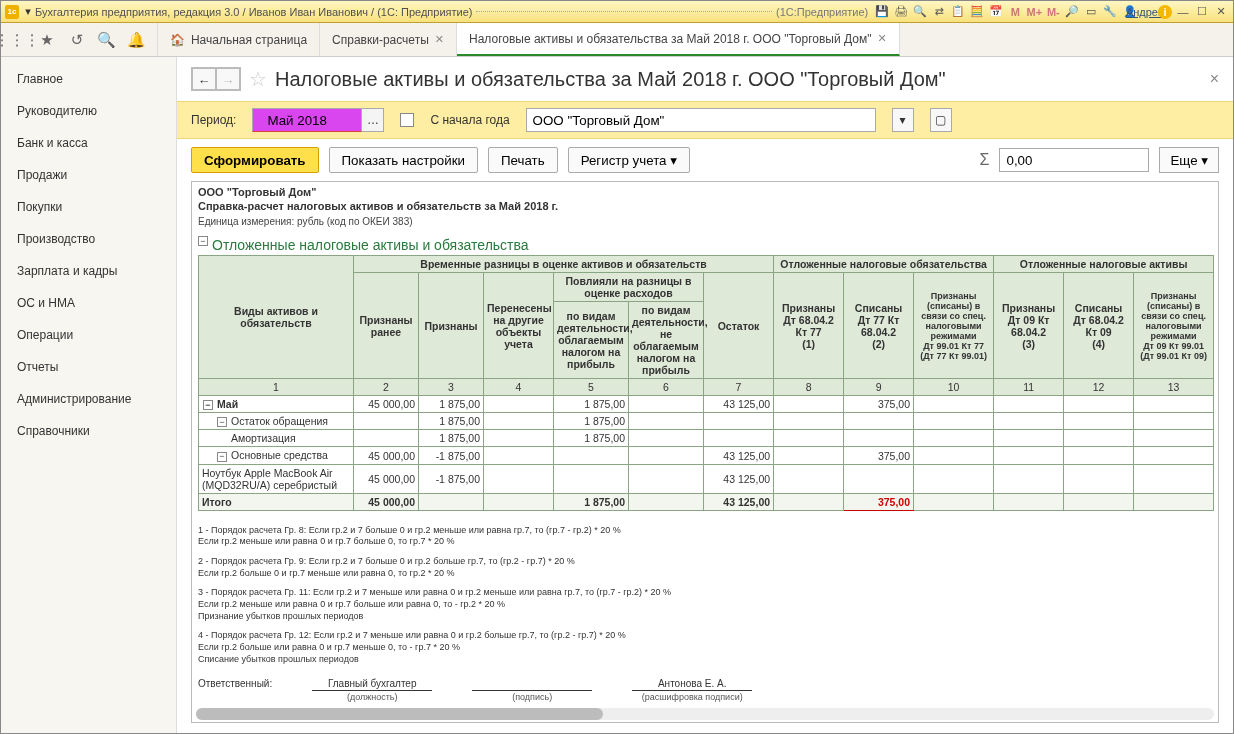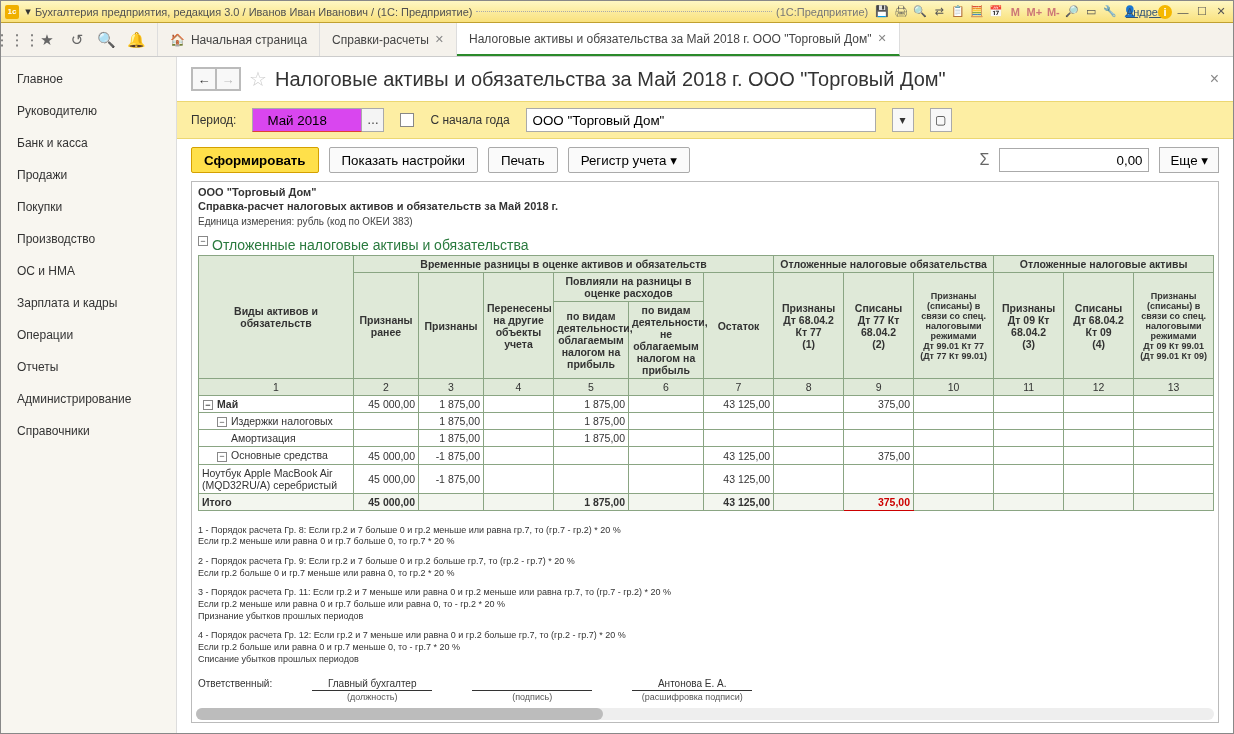--- a/index.html
+++ b/index.html
@@ -37,21 +37,21 @@
 .period-inp::after{content:"";position:absolute}
 .underline-red{border-bottom:1px solid #d43}
 .period-btn{width:22px;height:24px;border:1px solid #aaa;border-left:none;background:#f4f4f4;display:flex;align-items:center;justify-content:center;cursor:pointer}
 .chk{width:14px;height:14px;border:1px solid #888;background:#fff}
 .org-inp{flex:0 0 350px;height:24px;border:1px solid #aaa;background:#fff;padding:2px 6px}
 .org-btn{width:22px;height:24px;border:1px solid #aaa;background:#f8f8f8;display:flex;align-items:center;justify-content:center;cursor:pointer}
 .actions{padding:8px 14px;display:flex;align-items:center;gap:10px}
 .btn{height:26px;border:1px solid #aaa;background:#fafafa;padding:0 12px;cursor:pointer;border-radius:2px}
 .btn.primary{background:#ffe04a;border-color:#d4a000;font-weight:bold}
 .sigma{margin-left:auto;font-size:16px;color:#666}
-.sum-inp{width:150px;height:24px;border:1px solid #aaa;text-align:right;padding:2px 6px;background:#fff}
+.sum-inp{width:150px;height:24px;border:1px solid #aaa;padding:2px 6px;background:#fff}
 .more-btn{height:26px;border:1px solid #aaa;background:#fafafa;padding:0 10px;cursor:pointer}
 .report-area{flex:1;margin:0 14px 10px 14px;border:1px solid #bbb;overflow:auto;background:#fff;position:relative}
 .report-inner{padding:4px 6px;font-size:11px}
 .hdr-org{font-weight:bold}
 .hdr-title{font-weight:bold;margin-top:2px}
 .hdr-unit{margin-top:4px;font-size:10px;color:#444}
 .section-title{color:#2a7a3e;font-size:14px;margin-top:10px;margin-bottom:2px}
 .tree-ctrl{width:10px;height:10px;border:1px solid #888;display:inline-flex;align-items:center;justify-content:center;font-size:9px;line-height:1;color:#444;background:#fff;margin-right:4px;cursor:pointer;vertical-align:middle}
 table.rpt{border-collapse:collapse;width:100%;table-layout:fixed;font-size:10.5px}
 table.rpt th,table.rpt td{border:1px solid #8aa583;padding:2px 3px;vertical-align:middle}
@@ -128,22 +128,22 @@
 
   <div class="body">
 
     <div class="sidebar">
       <div class="item">Главное</div>
       <div class="item">Руководителю</div>
       <div class="item">Банк и касса</div>
       <div class="item">Продажи</div>
       <div class="item">Покупки</div>
       <div class="item">Производство</div>
+      <div class="item">Зарплата и кадры</div>
       <div class="item">ОС и НМА</div>
-      <div class="item">Зарплата и кадры</div>
       <div class="item">Операции</div>
       <div class="item">Отчеты</div>
       <div class="item">Администрирование</div>
       <div class="item">Справочники</div>
     </div>
 
     <div class="main">
 
       <div class="header-row">
         <div style="display:flex;border:1px solid #bbb">
@@ -270,21 +270,21 @@
                   <td class="num"></td>
                   <td class="num">43 125,00</td>
                   <td class="num"></td>
                   <td class="num">375,00</td>
                   <td class="num"></td>
                   <td class="num"></td>
                   <td class="num"></td>
                   <td class="num"></td>
                 </tr>
                 <tr>
-                  <td style="padding-left: 18px;"><span class="tree-ctrl">−</span><span>Издержки налоговых</span></td>
+                  <td style="padding-left: 18px;"><span class="tree-ctrl">−</span><span>Остаток обращения</span></td>
                   <td class="num"></td>
                   <td class="num">1 875,00</td>
                   <td class="num"></td>
                   <td class="num">1 875,00</td>
                   <td class="num"></td>
                   <td class="num"></td>
                   <td class="num"></td>
                   <td class="num"></td>
                   <td class="num"></td>
                   <td class="num"></td>

